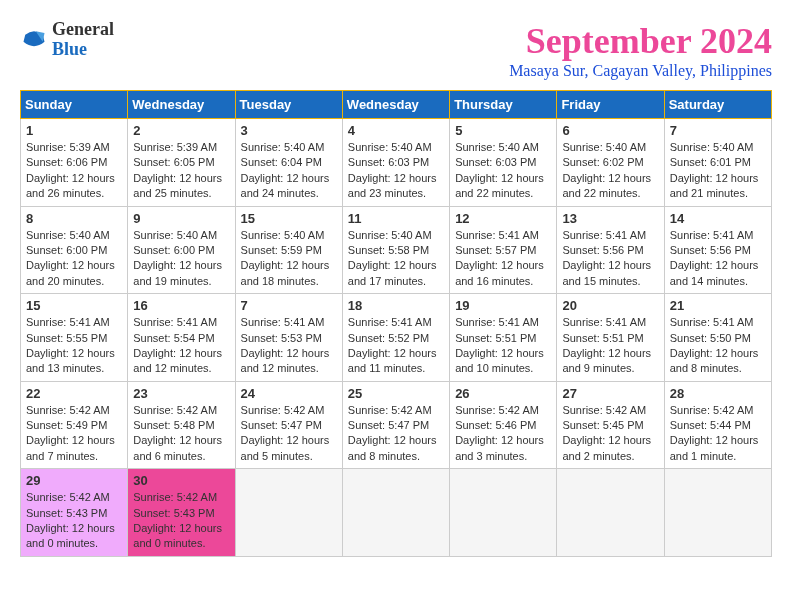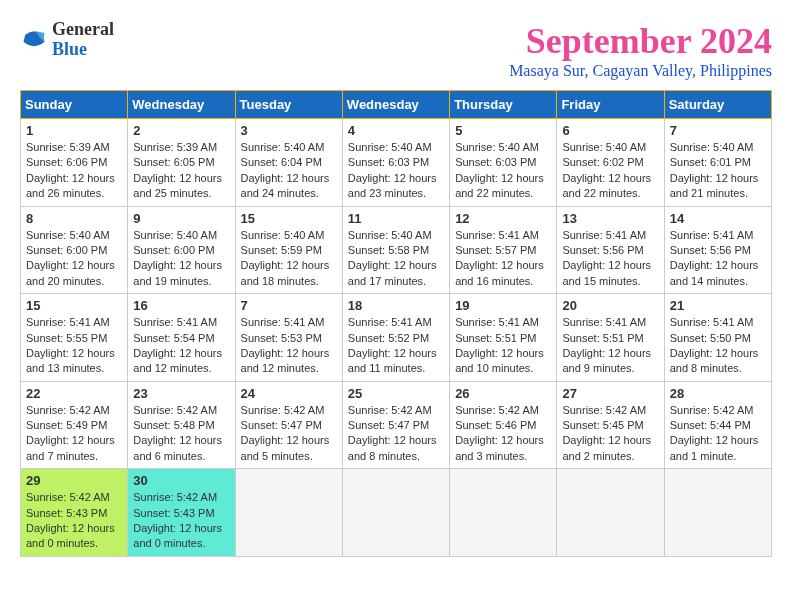--- a/index.html
+++ b/index.html
@@ -373,30 +373,30 @@
         <span class="day-num">28</span>
         <div class="day-detail">
           <span>Sunrise: 5:42 AM</span><br>
           <span>Sunset: 5:44 PM</span><br>
           <span>Daylight: 12 hours</span><br>
           <span>and 1 minute.</span>
         </div>
       </td>
       </tr>
       <tr>
-        <td style="background: #bef264;">
+        <td style="background: #f0abfc;">
         <span class="day-num">29</span>
         <div class="day-detail">
           <span>Sunrise: 5:42 AM</span><br>
           <span>Sunset: 5:43 PM</span><br>
           <span>Daylight: 12 hours</span><br>
           <span>and 0 minutes.</span>
         </div>
       </td>
-        <td style="background: #5eead4;">
+        <td style="background: #ec4899;">
         <span class="day-num">30</span>
         <div class="day-detail">
           <span>Sunrise: 5:42 AM</span><br>
           <span>Sunset: 5:43 PM</span><br>
           <span>Daylight: 12 hours</span><br>
           <span>and 0 minutes.</span>
         </div>
       </td>
         <td class="empty-cell" style="background: rgb(245, 245, 245);"></td>
         <td class="empty-cell" style="background: rgb(245, 245, 245);"></td>

